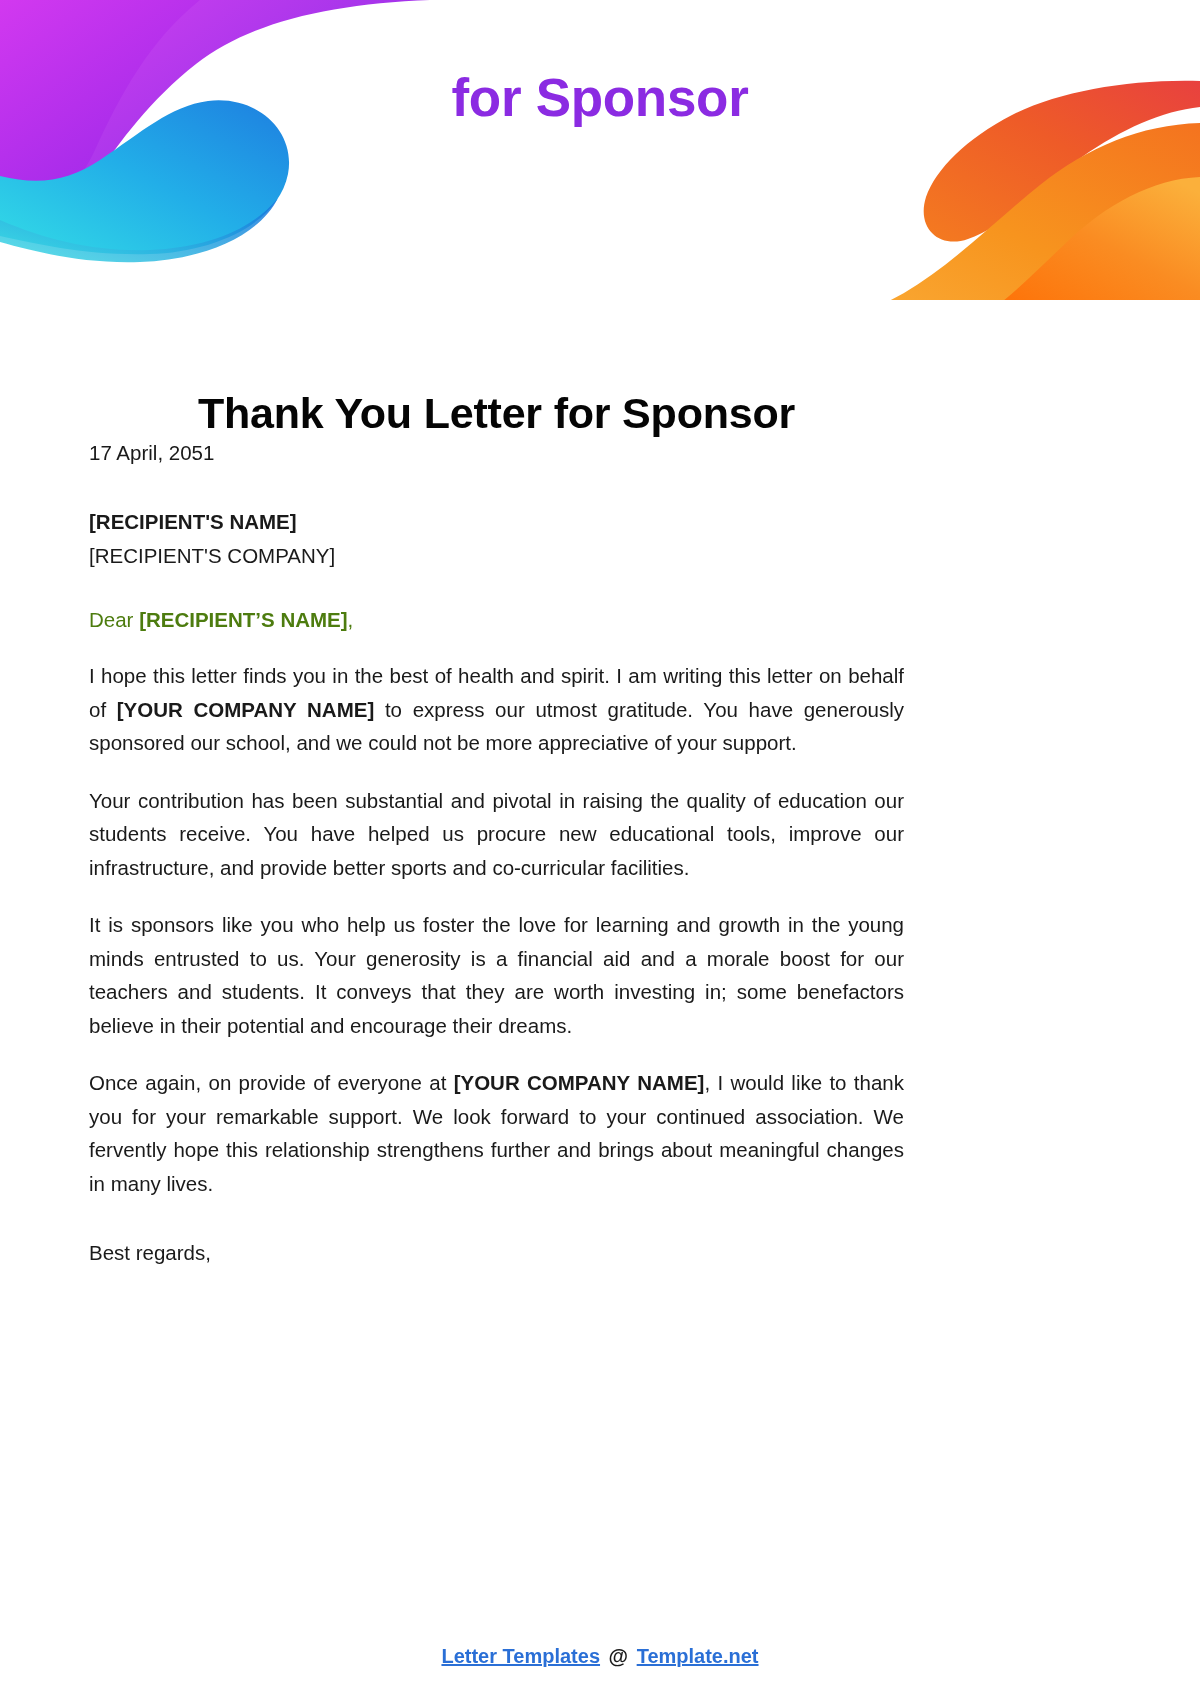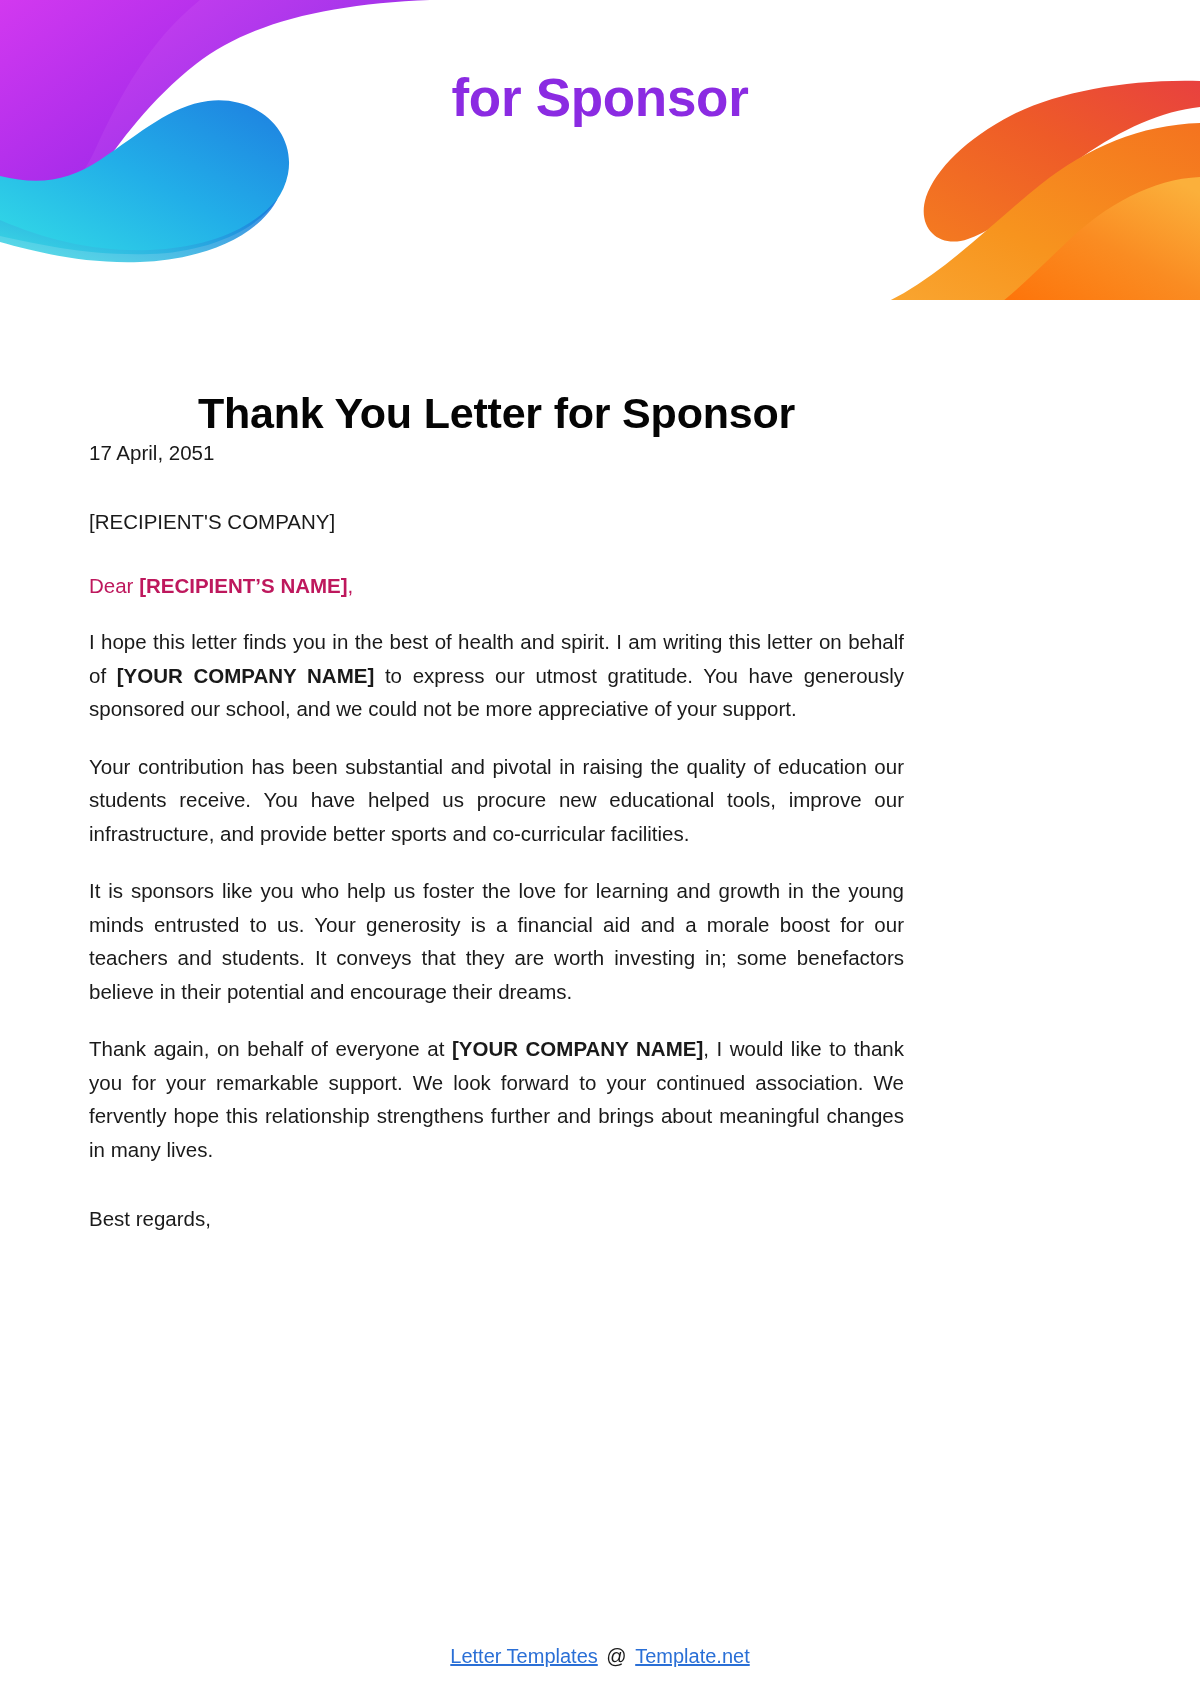--- a/index.html
+++ b/index.html
@@ -79,21 +79,21 @@
     font-size: 20.5px;
     line-height: 34px;
     color: #1a1a1a;
   }
   .recipient-block .r-name { font-weight: 700; }
 
   .salutation {
     margin-top: 32px;
     font-size: 20.5px;
     line-height: 30px;
-    color: #be185d;
+    color: #4d7c0f;
   }
   .salutation b { font-weight: 700; }
 
   .para {
     margin-top: 24px;
     font-size: 20.5px;
     line-height: 33.5px;
     text-align: justify;
     text-justify: inter-word;
     color: #1a1a1a;
@@ -118,20 +118,21 @@
   
   .footer {
     position: absolute;
     left: 0;
     right: 0;
     bottom: 32px;
     text-align: center;
     font-size: 20px;
     line-height: 26px;
     color: #1a1a1a;
+    font-weight: bold;
   }
   .footer a {
     color: #2a6fd6;
     text-decoration: underline;
   }
   .footer .sep { color: #1a1a1a; padding: 0 3px; }
 </style>
 </head>
 <body>
 
@@ -193,30 +194,31 @@
   </div>
 </div>
 
 <div class="letter">
 
   <h1 class="doc-title">Thank You Letter for Sponsor</h1>
 
   <div class="date-line">17 April, 2051</div>
 
   <div class="recipient-block">
+    <div class="r-name">[RECIPIENT'S NAME]</div>
     <div class="r-addr">[RECIPIENT'S COMPANY]</div>
   </div>
 
   <div class="salutation"><span>Dear </span><b>[RECIPIENT’S NAME]</b><span>,</span></div>
 
   <div id="paragraphs-container">
       <div class="para"><span>I hope this letter finds you in the best of health and spirit. I am writing this letter on behalf of </span><b>[YOUR COMPANY NAME]</b><span> to express our utmost gratitude. You have generously sponsored our school, and we could not be more appreciative of your support.</span></div>
       <div class="para"><span>Your contribution has been substantial and pivotal in raising the quality of education our students receive. You have helped us procure new educational tools, improve our infrastructure, and provide better sports and co-curricular facilities.</span></div>
       <div class="para"><span>It is sponsors like you who help us foster the love for learning and growth in the young minds entrusted to us. Your generosity is a financial aid and a morale boost for our teachers and students. It conveys that they are worth investing in; some benefactors believe in their potential and encourage their dreams.</span></div>
-      <div class="para"><span>Thank again, on behalf of everyone at </span><b>[YOUR COMPANY NAME]</b><span>, I would like to thank you for your remarkable support. We look forward to your continued association. We fervently hope this relationship strengthens further and brings about meaningful changes in many lives.</span></div>
+      <div class="para"><span>Once again, on provide of everyone at </span><b>[YOUR COMPANY NAME]</b><span>, I would like to thank you for your remarkable support. We look forward to your continued association. We fervently hope this relationship strengthens further and brings about meaningful changes in many lives.</span></div>
     </div>
 
   <div class="closing">Best regards,</div>
 
 </div>
 
 <div class="footer">
   <a href="#">Letter Templates</a><span class="sep"> @ </span><a href="#">Template.net</a>
 </div>
 

